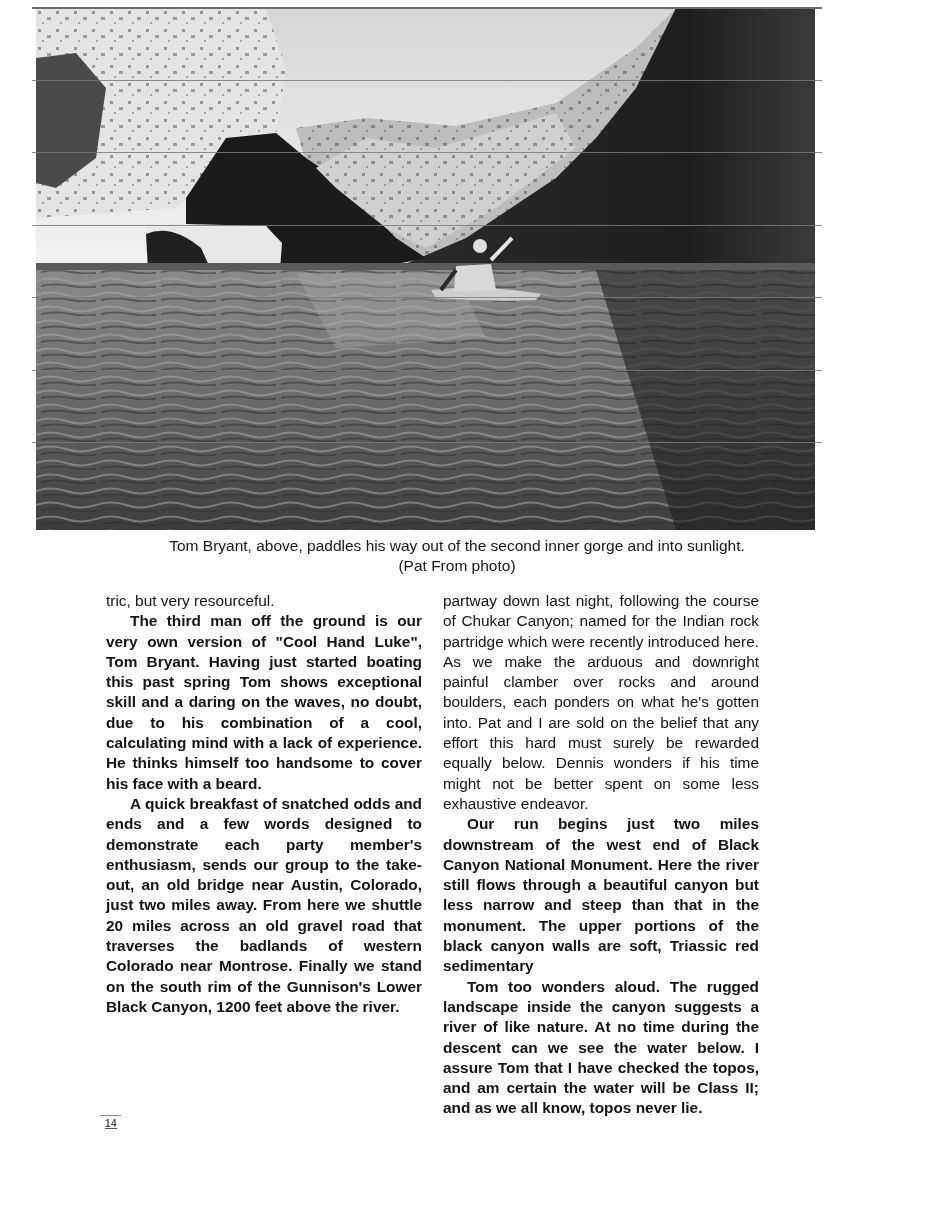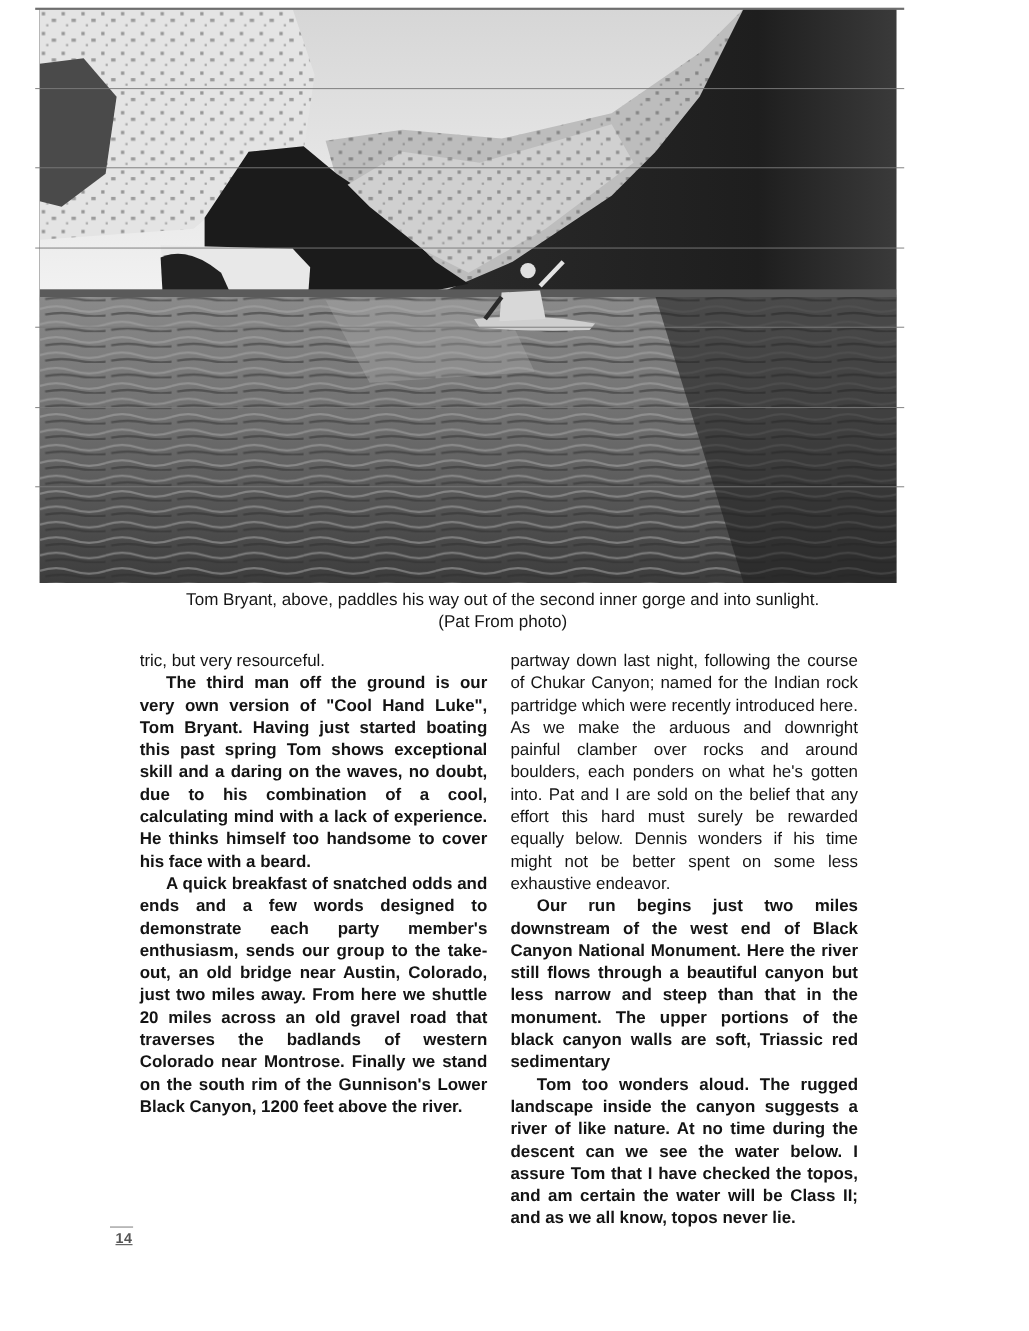--- a/index.html
+++ b/index.html
@@ -14,29 +14,29 @@
   .scanline { position: absolute; left: 0; width: 790px; height: 1px; background: #7a7a7a; opacity: .85; }
   .topline { position: absolute; left: 32px; top: 7px; width: 790px; height: 2px; background: #6e6e6e; }
 
   
   .caption { position: absolute; left: 107px; top: 536px; width: 700px;
              font-size: 15.5px; line-height: 20px; color: #161616; text-align: center; }
   .caption .credit { display: block; }
 
   
   .col { position: absolute; top: 591px; width: 316px; font-size: 15.4px;
-         line-height: 20.3px; text-align: justify; color: #141414; margin-left: 21px; }
+         line-height: 20.3px; text-align: justify; color: #141414; }
   .col.left { left: 106px; }
   .col.right { left: 443px; }
   .col p { margin: 0; }
   .col p.indent { text-indent: 24px; font-weight: bold; }
 
   
   .footer-rule { position: absolute; left: 100px; top: 1115px; width: 21px; height: 1px; background: #888888; }
-  .page-number { position: absolute; left: 105px; top: 1118px; font-size: 13px;
+  .page-number { position: absolute; left: 105px; top: 1118px; font-size: 10px;
                  font-weight: bold; color: #555555; letter-spacing: .5px; text-decoration: underline; }
 </style>
 </head>
 <body>
 
 <div class="photo">
   <svg viewBox="0 0 779 522" preserveAspectRatio="none">
     <defs>
       <linearGradient id="sky" x1="0" y1="0" x2="0" y2="1">
         <stop offset="0" stop-color="#d6d6d6"></stop>

